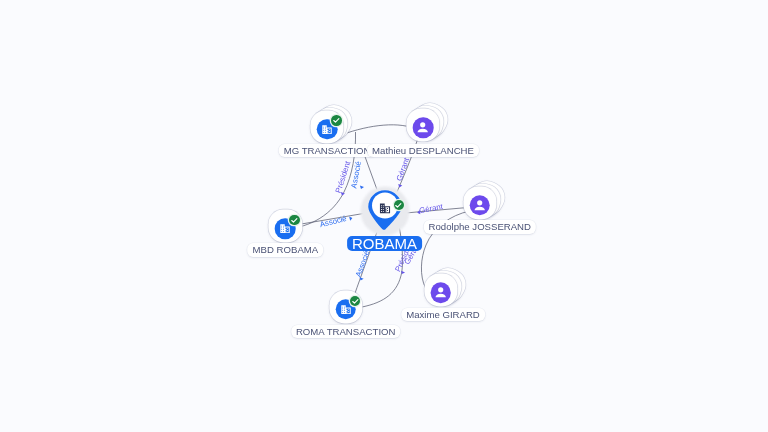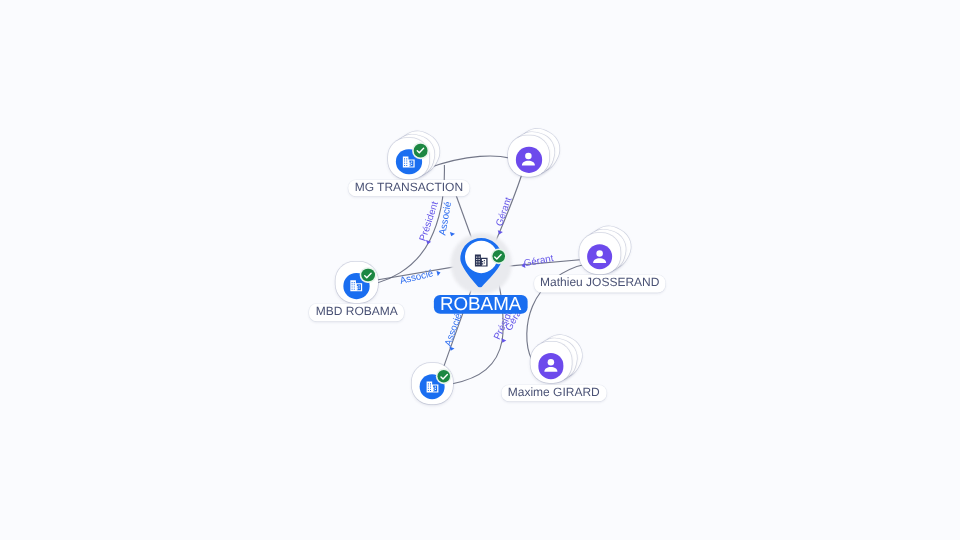--- a/index.html
+++ b/index.html
@@ -127,20 +127,21 @@
         <div class="card" style="transform:translate(-50%,-50%) translate(7.6px,-4.8px) rotate(28deg);z-index:8;"></div>
         <div class="card" style="transform:translate(-50%,-50%) translate(3.8px,-2.4px) rotate(14deg);z-index:9;"></div>
         <div class="card" style="z-index:11;"></div>
         <div class="icon-circle" style="background:#6d4aec;z-index:12;">
           <svg viewBox="0 0 24 24" width="16" height="16">
             <circle cx="12" cy="8.3" r="3.9" fill="#fff"></circle>
             <path fill="#fff" d="M4.2 19.6c0-3.6 3.5-5.6 7.8-5.6s7.8 2 7.8 5.6z"></path>
           </svg>
         </div>
       </div>
+      <div class="nlabel" style="left: 423px; top: 143.6px; z-index: 22;">Mathieu DESPLANCHE</div>
       <div class="node company" style="left: 285.4px; top: 226px;">
         <div class="card" style="z-index:11;"></div>
         <div class="icon-circle" style="background:#1a6ef0;z-index:12;">
           <svg viewBox="0 0 24 24" width="12.6" height="12.6">
             <path fill="#fff" d="M11.5 8V3.5H3v17h18V8h-9.5zM6.4 18.2H4.9v-1.6h1.5v1.6zm0-3.4H4.9v-1.6h1.5v1.6zm0-3.4H4.9V9.8h1.5v1.6zm0-3.4H4.9V6.4h1.5V8zm3.3 10.2H8.2v-1.6h1.5v1.6zm0-3.4H8.2v-1.6h1.5v1.6zm0-3.4H8.2V9.8h1.5v1.6zm0-3.4H8.2V6.4h1.5V8zm9.4 11H12.9v-1.3h1.8v-1.8h-1.8v-1.4h1.8v-1.8h-1.8V9.8h6.2V19zm-1.9-7.6h-1.6V13h1.6v-1.6zm0 3.4h-1.6v1.6h1.6v-1.6z"></path>
           </svg>
         </div>
         <div class="badge" style="z-index:13;">
           <svg viewBox="0 0 24 24" width="8.6" height="8.6">
             <path d="M5 12.6l4.6 4.6L19.2 7.2" fill="none" stroke="#fff" stroke-width="3.1" stroke-linecap="round" stroke-linejoin="round"></path>
@@ -152,34 +153,35 @@
         <div class="card" style="transform:translate(-50%,-50%) translate(7.6px,-4.8px) rotate(28deg);z-index:8;"></div>
         <div class="card" style="transform:translate(-50%,-50%) translate(3.8px,-2.4px) rotate(14deg);z-index:9;"></div>
         <div class="card" style="z-index:11;"></div>
         <div class="icon-circle" style="background:#6d4aec;z-index:12;">
           <svg viewBox="0 0 24 24" width="16" height="16">
             <circle cx="12" cy="8.3" r="3.9" fill="#fff"></circle>
             <path fill="#fff" d="M4.2 19.6c0-3.6 3.5-5.6 7.8-5.6s7.8 2 7.8 5.6z"></path>
           </svg>
         </div>
       </div>
-      <div class="nlabel" style="left: 479.8px; top: 220.4px; z-index: 24;">Mathieu JOSSERAND</div>
+      <div class="nlabel" style="left: 479.8px; top: 220.4px; z-index: 24;">Rodolphe JOSSERAND</div>
       <div class="node company" style="left: 345.7px; top: 306.9px;">
         <div class="card" style="z-index:11;"></div>
         <div class="icon-circle" style="background:#1a6ef0;z-index:12;">
           <svg viewBox="0 0 24 24" width="12.6" height="12.6">
             <path fill="#fff" d="M11.5 8V3.5H3v17h18V8h-9.5zM6.4 18.2H4.9v-1.6h1.5v1.6zm0-3.4H4.9v-1.6h1.5v1.6zm0-3.4H4.9V9.8h1.5v1.6zm0-3.4H4.9V6.4h1.5V8zm3.3 10.2H8.2v-1.6h1.5v1.6zm0-3.4H8.2v-1.6h1.5v1.6zm0-3.4H8.2V9.8h1.5v1.6zm0-3.4H8.2V6.4h1.5V8zm9.4 11H12.9v-1.3h1.8v-1.8h-1.8v-1.4h1.8v-1.8h-1.8V9.8h6.2V19zm-1.9-7.6h-1.6V13h1.6v-1.6zm0 3.4h-1.6v1.6h1.6v-1.6z"></path>
           </svg>
         </div>
         <div class="badge" style="z-index:13;">
           <svg viewBox="0 0 24 24" width="8.6" height="8.6">
             <path d="M5 12.6l4.6 4.6L19.2 7.2" fill="none" stroke="#fff" stroke-width="3.1" stroke-linecap="round" stroke-linejoin="round"></path>
           </svg>
         </div>
       </div>
+      <div class="nlabel" style="left: 345.7px; top: 324.5px; z-index: 25;">ROMA TRANSACTION</div>
       <div class="node person" style="left: 440.8px; top: 290.2px;">
         <div class="card" style="transform:translate(-50%,-50%) translate(7.6px,-4.8px) rotate(28deg);z-index:8;"></div>
         <div class="card" style="transform:translate(-50%,-50%) translate(3.8px,-2.4px) rotate(14deg);z-index:9;"></div>
         <div class="card" style="z-index:11;"></div>
         <div class="icon-circle" style="background:#6d4aec;z-index:12;">
           <svg viewBox="0 0 24 24" width="16" height="16">
             <circle cx="12" cy="8.3" r="3.9" fill="#fff"></circle>
             <path fill="#fff" d="M4.2 19.6c0-3.6 3.5-5.6 7.8-5.6s7.8 2 7.8 5.6z"></path>
           </svg>
         </div>

